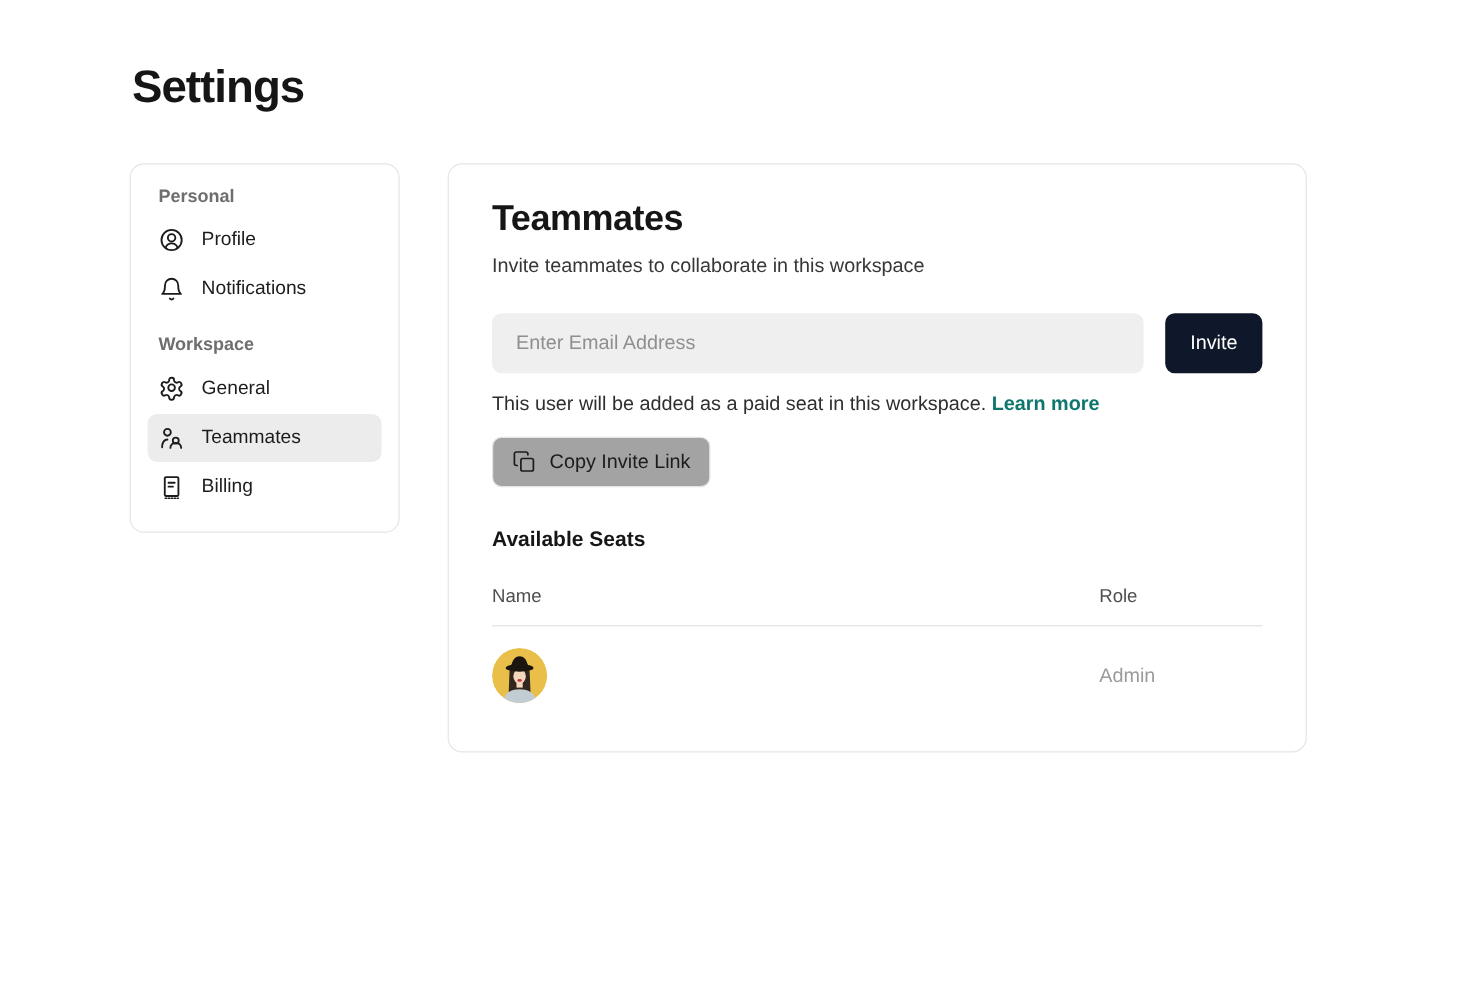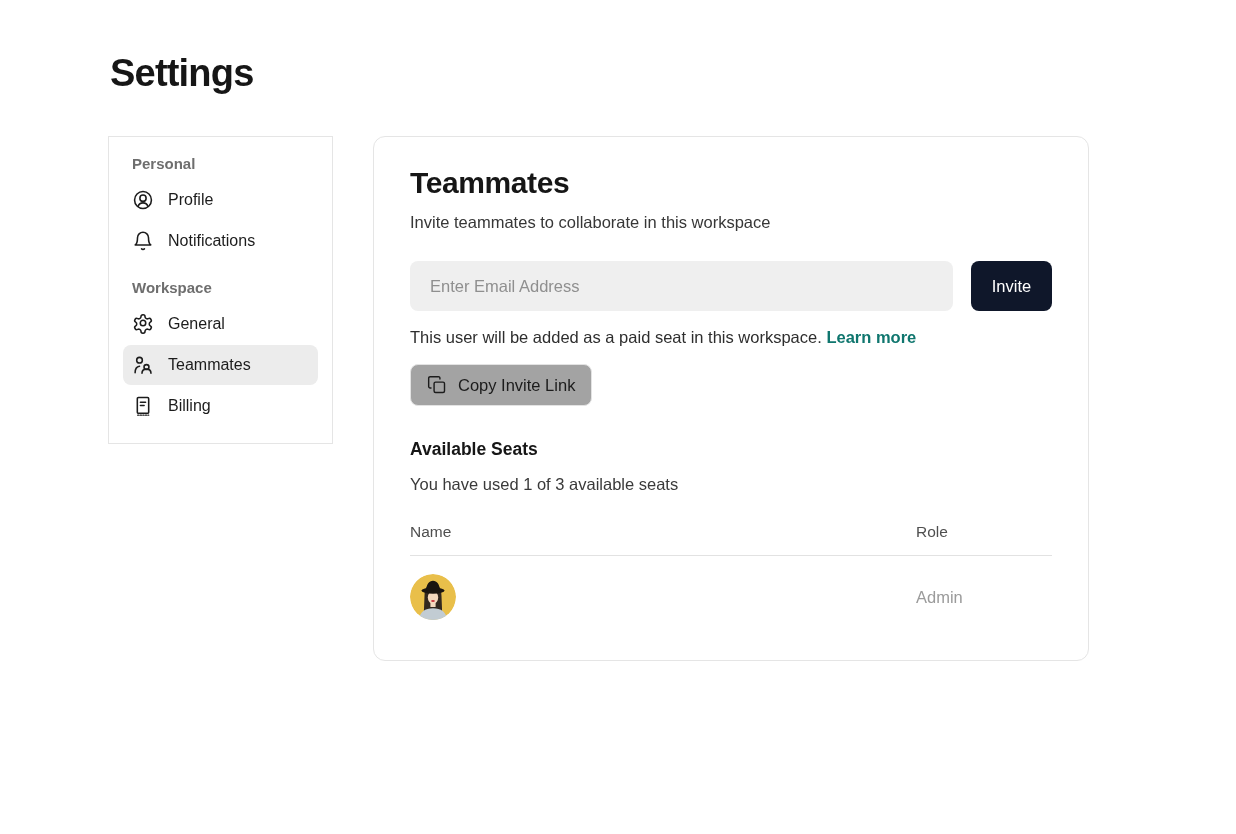--- a/index.html
+++ b/index.html
@@ -19,21 +19,21 @@
     letter-spacing: -0.8px;
     color: #161616;
   }
   .content { display: flex; align-items: flex-start; gap: 40px; margin-top: 41px; }
 
   
   .sidebar {
     width: 225px;
     background: #fff;
     border: 1px solid #e5e5e5;
-    border-radius: 0;
+    border-radius: 12px;
     padding: 18px 14px 16px;
     flex: none;
   }
   .section-label {
     font-size: 15px;
     font-weight: 600;
     color: #6e6e6e;
     padding: 0 9px;
     margin: 0 0 8px 0;
   }
@@ -188,21 +188,20 @@
 
       <button class="copy-btn">
         <svg viewBox="0 0 24 24">
           <rect x="8.5" y="8.5" width="12.5" height="12.5" rx="1.8"></rect>
             <path d="M4.8 15.5h-1A1.8 1.8 0 0 1 2 13.7V3.8A1.8 1.8 0 0 1 3.8 2h9.9a1.8 1.8 0 0 1 1.8 1.8v1"></path>
         </svg>
         <span>Copy Invite Link</span>
       </button>
 
       <h3 class="seats-heading">Available Seats</h3>
-      <p class="seats-usage">You have used 1 of 3 available seats</p>
 
       <div class="table-header">
         <div class="col-name">Name</div>
         <div class="col-role">Role</div>
       </div>
 
       <div class="member-row">
         <div class="member-cell">
           <div class="avatar">
             <svg viewBox="0 0 46 46" width="46" height="46">

